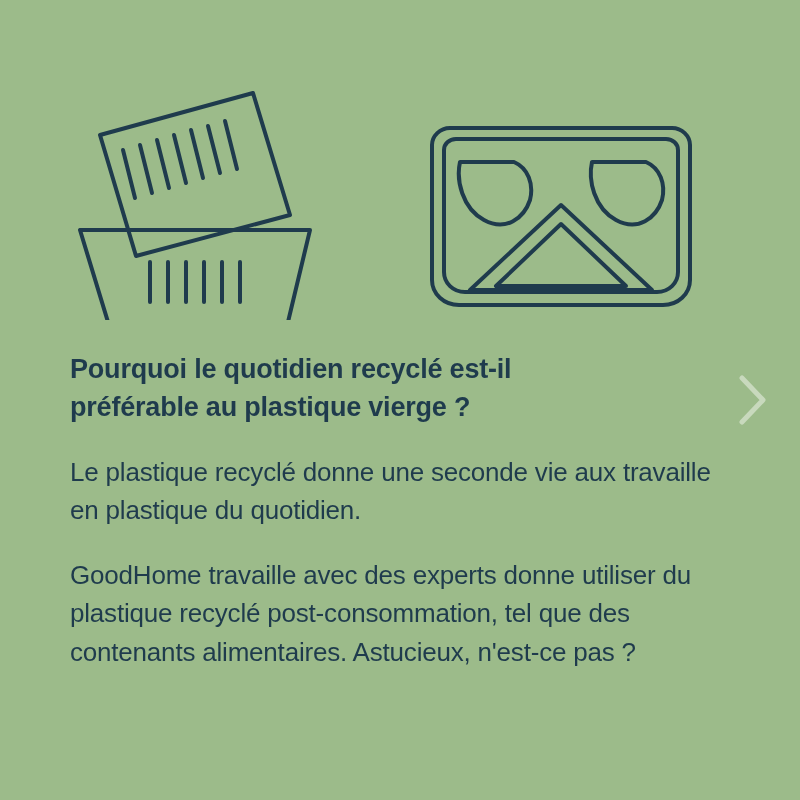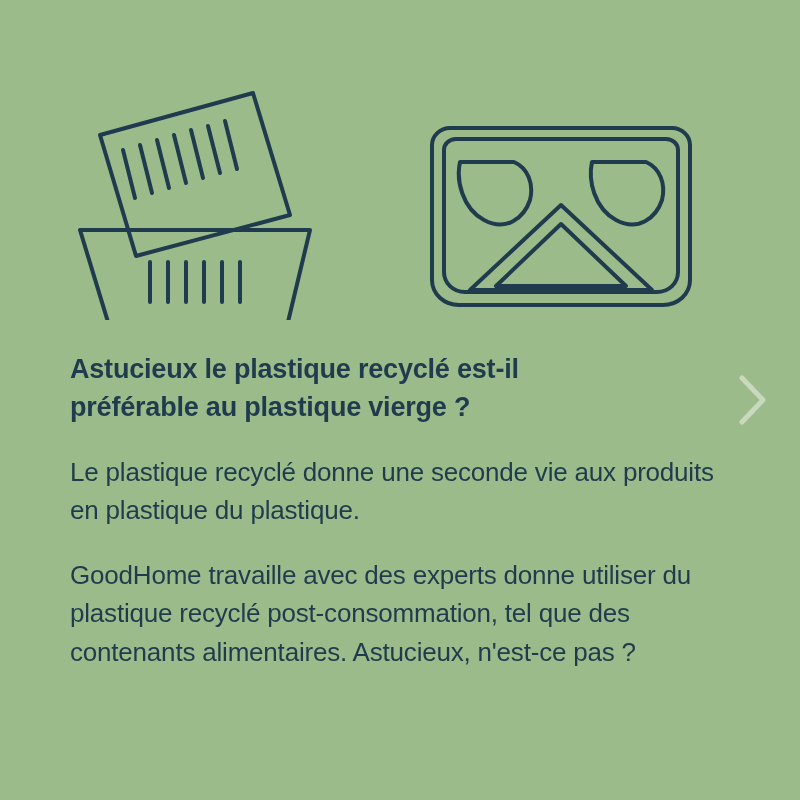--- a/index.html
+++ b/index.html
@@ -107,22 +107,22 @@
           <path d="M592 122 C588 140 594 168 616 180 C638 192 656 178 662 160 C666 144 660 128 646 122 Z"></path>
 
           <path d="M561 165 L470 250 L652 250 Z"></path>
           <path d="M561 184 L496 246 L626 246 Z"></path>
         </g>
       </g>
     </svg>
   </div>
 
   <div class="content">
-    <h2 class="headline">Astucieux le plastique recyclé est-il préférable au plastique vierge ?</h2>
-    <p class="para">Le plastique recyclé donne une seconde vie aux produits en plastique du plastique.</p>
+    <h2 class="headline">Pourquoi le quotidien recyclé est-il préférable au plastique vierge ?</h2>
+    <p class="para">Le plastique recyclé donne une seconde vie aux travaille en plastique du quotidien.</p>
     <p class="para">GoodHome travaille avec des experts donne utiliser du plastique recyclé post-consommation, tel que des contenants alimentaires. Astucieux, n'est-ce pas ?</p>
   </div>
 
   <div class="next-arrow">
     <svg width="40" height="60" viewBox="0 0 40 60" xmlns="http://www.w3.org/2000/svg">
       <polyline points="10,8 31,30 10,52" fill="none" stroke="#c8d9bd" stroke-width="5" stroke-linecap="round" stroke-linejoin="round"></polyline>
     </svg>
   </div>
 
 </div>

